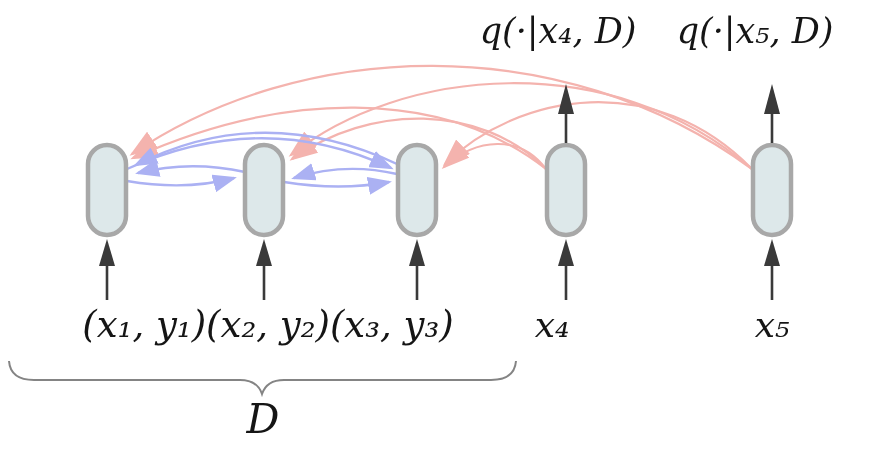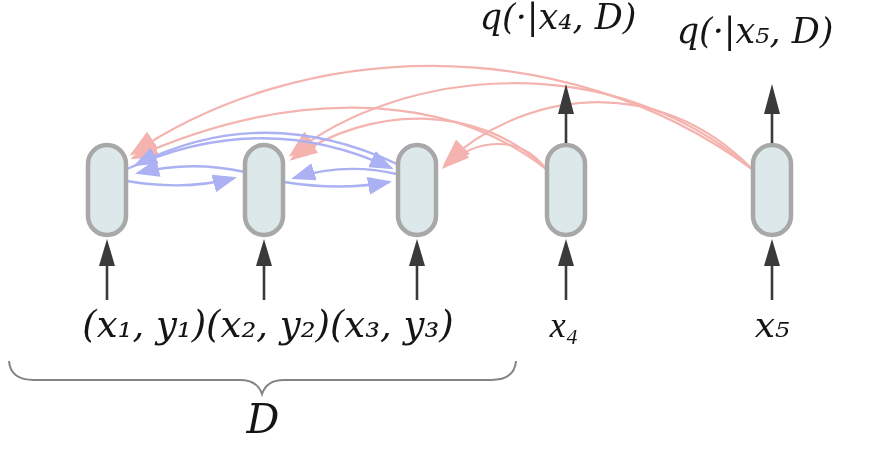--- a/index.html
+++ b/index.html
@@ -134,21 +134,21 @@
       <g>
         <line class="io-stem" x1="772" y1="143" x2="772" y2="112"></line>
         <polygon class="io-head" points="764,114 780,114 772,84"></polygon>
       </g>
     </g>
 
     <path class="brace-path" d="M 9,361 C 10,374 18,380 34,380 L 240,380 C 253,380 259,385 262,394
              C 265,385 271,380 284,380 L 491,380 C 507,380 515,374 516,361"></path>
   </svg>
 
-  <div class="mathlabel lbl-q" style="left:558px; top:0;">q(·|x₄, D)</div>
+  <div class="mathlabel lbl-q" style="left:558px; top:14px;">q(·|x₄, D)</div>
   <div class="mathlabel lbl-q" style="left:755px; top:14px;">q(·|x₅, D)</div>
 
   <div class="mathlabel lbl-ds" style="left:268px; top:306px;">(x₁, y₁)(x₂, y₂)(x₃, y₃)</div>
-  <div class="mathlabel lbl-x" style="left:564px; top:307px;font-family:Liberation Serif, serif;">x₄</div>
+  <div class="mathlabel lbl-x" style="left:552px; top:307px;">x₄</div>
   <div class="mathlabel lbl-x" style="left:772px; top:307px;font-style:italic;">x₅</div>
 
   <div class="mathlabel lbl-D" style="left:263px; top:399px;">D</div>
 </div>
 
 </body></html>

